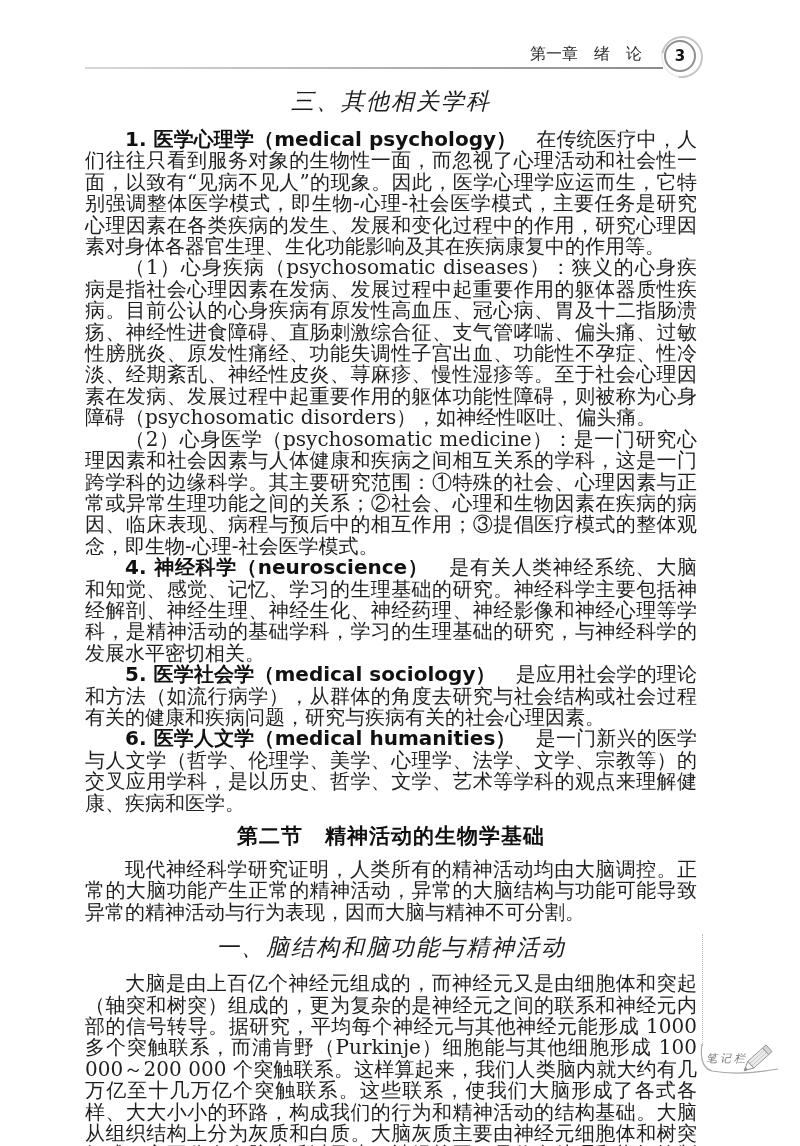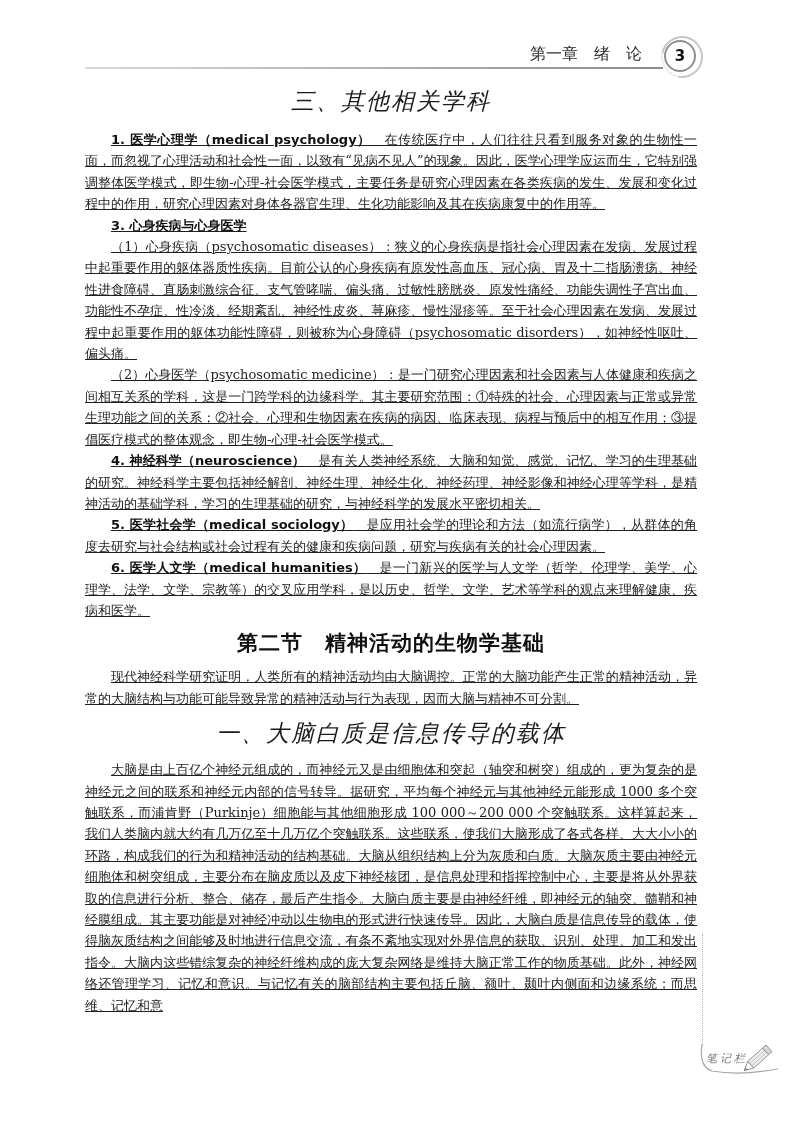--- a/index.html
+++ b/index.html
@@ -86,26 +86,25 @@
     font-family: "DejaVu Sans", "Liberation Sans", sans-serif;
     font-weight: bold;
     font-size: 21px;
     color: #101010;
     text-align: center;
     letter-spacing: 1px;
     margin: 8px 0 9px 0;
   }
   .para {
     margin: 0;
-    font-size: 13px;
+    font-size: 20px;
     line-height: 21.4px;
     text-align: justify;
     text-indent: 2em;
     color: #1f1f1f;
-    text-decoration: underline;
   }
   .lead {
     font-weight: bold;
     font-family: "DejaVu Sans", "Liberation Sans", sans-serif;
     color: #111111;
   }
   
   .note-dashes {
     position: absolute;
     left: 702px;
@@ -149,37 +148,36 @@
     </span>
   </div>
 
   <div class="content">
 
     <h3 class="kaiti-h">三、其他相关学科</h3>
 
     <p class="para"><b class="lead">1. 医学心理学（medical psychology）</b><span>　在传统医疗中，人们往往只看到服务对象的生物性一面，而忽视了心理活动和社会性一面，以致有“见病不见人”的现象。因此，医学心理学应运而生，它特别强调整体医学模式，即生物-心理-社会医学模式，主要任务是研究心理因素在各类疾病的发生、发展和变化过程中的作用，研究心理因素对身体各器官生理、生化功能影响及其在疾病康复中的作用等。</span></p>
 
 
-    <p class="para"><b class="lead">3. 心身疾病与心身医学</b></p>
 
     <p class="para"><span>（1）心身疾病（psychosomatic diseases）：狭义的心身疾病是指社会心理因素在发病、发展过程中起重要作用的躯体器质性疾病。目前公认的心身疾病有原发性高血压、冠心病、胃及十二指肠溃疡、神经性进食障碍、直肠刺激综合征、支气管哮喘、偏头痛、过敏性膀胱炎、原发性痛经、功能失调性子宫出血、功能性不孕症、性冷淡、经期紊乱、神经性皮炎、荨麻疹、慢性湿疹等。至于社会心理因素在发病、发展过程中起重要作用的躯体功能性障碍，则被称为心身障碍（psychosomatic disorders），如神经性呕吐、偏头痛。</span></p>
 
     <p class="para"><span>（2）心身医学（psychosomatic medicine）：是一门研究心理因素和社会因素与人体健康和疾病之间相互关系的学科，这是一门跨学科的边缘科学。其主要研究范围：①特殊的社会、心理因素与正常或异常生理功能之间的关系；②社会、心理和生物因素在疾病的病因、临床表现、病程与预后中的相互作用；③提倡医疗模式的整体观念，即生物-心理-社会医学模式。</span></p>
 
     <p class="para"><b class="lead">4. 神经科学（neuroscience）</b><span>　是有关人类神经系统、大脑和知觉、感觉、记忆、学习的生理基础的研究。神经科学主要包括神经解剖、神经生理、神经生化、神经药理、神经影像和神经心理等学科，是精神活动的基础学科，学习的生理基础的研究，与神经科学的发展水平密切相关。</span></p>
 
     <p class="para"><b class="lead">5. 医学社会学（medical sociology）</b><span>　是应用社会学的理论和方法（如流行病学），从群体的角度去研究与社会结构或社会过程有关的健康和疾病问题，研究与疾病有关的社会心理因素。</span></p>
 
     <p class="para"><b class="lead">6. 医学人文学（medical humanities）</b><span>　是一门新兴的医学与人文学（哲学、伦理学、美学、心理学、法学、文学、宗教等）的交叉应用学科，是以历史、哲学、文学、艺术等学科的观点来理解健康、疾病和医学。</span></p>
 
     <h2 class="sect-h">第二节　精神活动的生物学基础</h2>
 
     <p class="para"><span>现代神经科学研究证明，人类所有的精神活动均由大脑调控。正常的大脑功能产生正常的精神活动，异常的大脑结构与功能可能导致异常的精神活动与行为表现，因而大脑与精神不可分割。</span></p>
 
-    <h3 class="kaiti-h second">一、大脑白质是信息传导的载体</h3>
+    <h3 class="kaiti-h second">一、脑结构和脑功能与精神活动</h3>
 
     <p class="para"><span>大脑是由上百亿个神经元组成的，而神经元又是由细胞体和突起（轴突和树突）组成的，更为复杂的是神经元之间的联系和神经元内部的信号转导。据研究，平均每个神经元与其他神经元能形成 1000 多个突触联系，而浦肯野（Purkinje）细胞能与其他细胞形成 100 000～200 000 个突触联系。这样算起来，我们人类脑内就大约有几万亿至十几万亿个突触联系。这些联系，使我们大脑形成了各式各样、大大小小的环路，构成我们的行为和精神活动的结构基础。大脑从组织结构上分为灰质和白质。大脑灰质主要由神经元细胞体和树突组成，主要分布在脑皮质以及皮下神经核团，是信息处理和指挥控制中心，主要是将从外界获取的信息进行分析、整合、储存，最后产生指令。大脑白质主要是由神经纤维，即神经元的轴突、髓鞘和神经膜组成。其主要功能是对神经冲动以生物电的形式进行快速传导。因此，大脑白质是信息传导的载体，使得脑灰质结构之间能够及时地进行信息交流，有条不紊地实现对外界信息的获取、识别、处理、加工和发出指令。大脑内这些错综复杂的神经纤维构成的庞大复杂网络是维持大脑正常工作的物质基础。此外，神经网络还管理学习、记忆和意识。与记忆有关的脑部结构主要包括丘脑、额叶、颞叶内侧面和边缘系统；而思维、记忆和意</span></p>
 
   </div>
 
   <div class="note-dashes"></div>
   <div class="note-marker">
     <svg width="95" height="46" viewBox="0 0 95 46">
       <path d="M6 0 C4 14 6 24 16 27 C38 31 60 29 82 25" fill="none" stroke="#a8a8a8" stroke-width="1.2"></path>
       <g transform="rotate(-42 60 16)">

